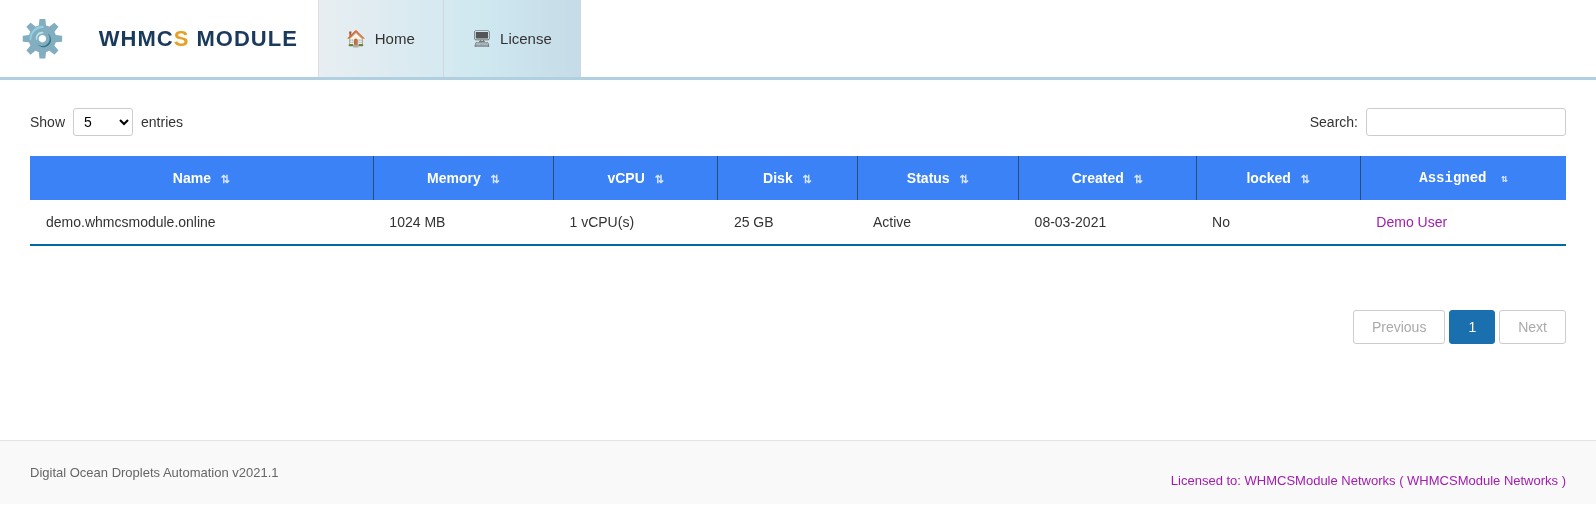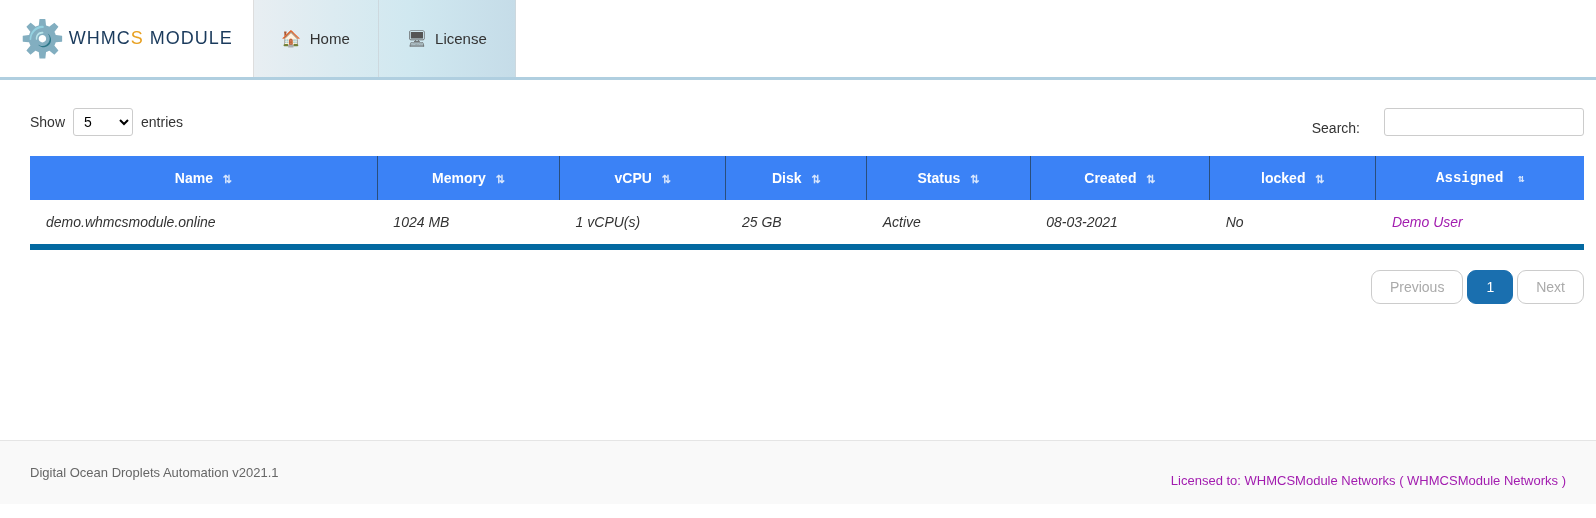--- a/index.html
+++ b/index.html
@@ -23,24 +23,25 @@
       align-items: center;
       padding: 10px 20px;
       border-right: 1px solid #ddd;
       min-width: 240px;
     }
     .logo-icon {
       font-size: 36px;
       margin-right: 4px;
     }
     .logo-text {
-      font-size: 18px;
-      font-weight: normal;
+      font-size: 22px;
+      font-weight: bold;
       color: #1a3a5c;
       letter-spacing: 1px;
+      margin-left: 30px;
     }
     .logo-text span {
       color: #e8a020;
     }
     .nav-items {
       display: flex;
       align-items: stretch;
       background: linear-gradient(to right, #e8eef2, #d0e8f0 60%, #c5dce8);
     }
     .nav-item {
@@ -51,21 +52,21 @@
       font-size: 15px;
       color: #333;
       border-right: 1px solid #cdd8de;
       background: transparent;
       transition: background 0.2s;
     }
     .nav-item .nav-icon { margin-right: 8px; font-size: 16px; color: #555; }
 
     
     .content {
-      padding: 28px 12px 20px 30px;
+      padding: 28px 30px 20px 30px;
       min-height: 360px;
     }
 
     
     .controls-row {
       display: flex;
       align-items: center;
       justify-content: space-between;
       margin-bottom: 20px;
     }
@@ -79,22 +80,22 @@
       padding: 4px 6px;
       border: 1px solid #ccc;
       border-radius: 3px;
       font-size: 14px;
       background: #fff;
       cursor: pointer;
       min-width: 60px;
     }
     .search-box {
       display: flex;
-      align-items: flex-end;
-      gap: 24px;
+      align-items: center;
+      gap: 8px;
     }
     .search-box label { color: #333; font-size: 14px; }
     .search-box input {
       padding: 5px 8px;
       border: 1px solid #ccc;
       border-radius: 3px;
       font-size: 14px;
       width: 200px;
     }
 
@@ -119,22 +120,21 @@
       cursor: pointer;
     }
     .data-table thead th:last-child { border-right: none; font-family: Liberation Mono, monospace; }
     .sort-icon {
       display: inline-block;
       margin-left: 6px;
       font-size: 11px;
       opacity: 0.8;
     }
     .data-table tbody tr {
-      border-bottom: 6px solid #0369a1;
-      font-style: italic;
+      border-bottom: 2px solid #0369a1;
     }
     .data-table tbody td {
       padding: 14px 16px;
       text-align: left;
       color: #333;
       font-size: 14px;
     }
     .data-table tbody td.link-cell {
       color: #a21caf;
       cursor: pointer;
@@ -148,21 +148,22 @@
       gap: 4px;
       margin-bottom: 30px;
     }
     .page-btn {
       padding: 8px 18px;
       border: 1px solid #ccc;
       background: #fff;
       color: #555;
       cursor: pointer;
       font-size: 14px;
-      border-radius: 9px;
+      border-radius: 3px;
+      margin-top: 44px;
     }
     .page-btn.active {
       background: #1a6faf;
       color: #fff;
       border-color: #1a6faf;
     }
     .page-btn.disabled { color: #aaa; cursor: default; }
 
     
     .footer {

